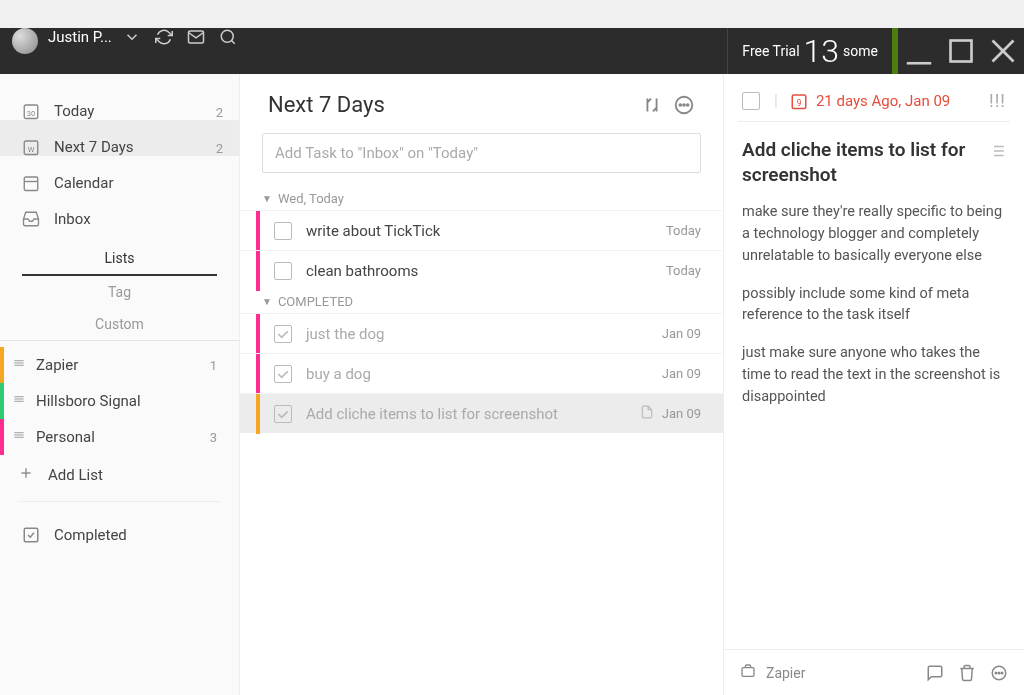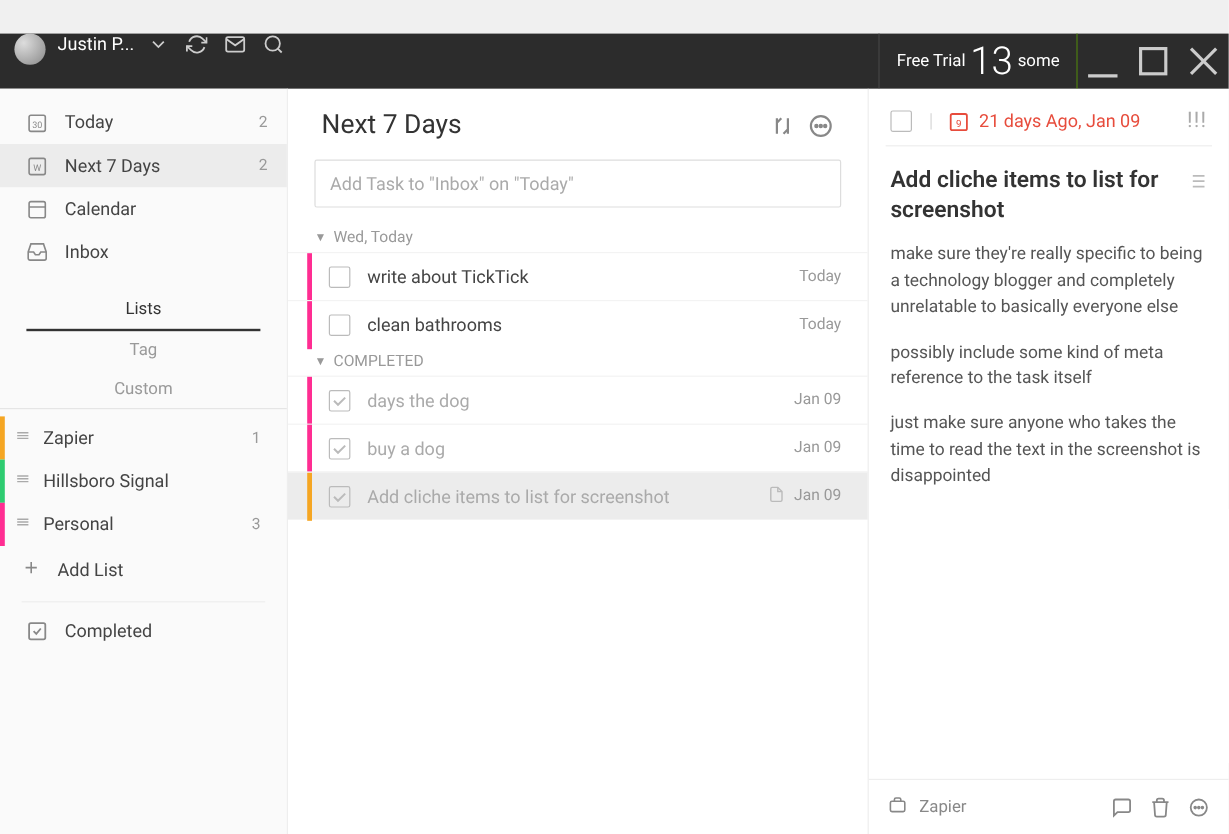--- a/index.html
+++ b/index.html
@@ -4,32 +4,32 @@
 <style>
 * { margin: 0; padding: 0; box-sizing: border-box; font-family: -apple-system, BlinkMacSystemFont, "Segoe UI", Roboto, sans-serif; }
 body { width: 1024px; height: 695px; overflow: hidden; background: #f0f0f0; display: flex; flex-direction: column; }
 
 
 .titlebar { height: 46px; background: #2c2c2c; color: #fff; display: flex; align-items: flex-start; padding: 0 0 0 12px; margin-top: 28px; }
 .avatar { width: 26px; height: 26px; border-radius: 50%; background: radial-gradient(circle at 30% 30%, #ddd, #888); margin-right: 10px; }
 .username { font-size: 15px; margin-right: 4px; }
 .titlebar .ticon { width: 18px; height: 18px; color: #ccc; margin: 0 7px; cursor: pointer; display:flex; align-items:center; justify-content:center;}
 .titlebar-spacer { flex: 1; }
-.trial-box { padding: 0 14px; height: 46px; display: flex; align-items: center; font-size: 14px; color: #fff; border-left: 1px solid #444; border-right: 1px solid #4d7c0f;}
+.trial-box { padding: 0 14px; height: 46px; display: flex; align-items: center; font-size: 14px; color: #fff; border-left: 1px solid #444; border-right: 6px solid #4d7c0f;}
 .trial-big { font-size: 32px; font-weight: 300; margin: 0 4px; }
 .win-btn { width: 42px; height: 46px; display: flex; align-items: center; justify-content: center; color: #ccc; cursor: pointer; }
 
 
 .content { flex: 1; display: flex; background: #fff; }
 .sidebar { width: 240px; background: #fafafa; border-right: 1px solid #eee; display: flex; flex-direction: column; padding-top: 10px; }
 .main { flex: 1; display: flex; flex-direction: column; border-right: 1px solid #eee; }
 .detail { width: 300px; display: flex; flex-direction: column; }
 
 
-.sb-item { height: 36px; display: flex; align-items: center; padding: 0 16px 0 22px; cursor: pointer; color: #444; font-size: 15px; position: relative; }
+.sb-item { height: 36px; display: flex; align-items: flex-end; padding: 0 16px 0 22px; cursor: pointer; color: #444; font-size: 15px; position: relative; }
 .sb-item.active { background: #ececec; }
 .sb-item .sb-icon { width: 18px; height: 18px; margin-right: 14px; color: #888; display:flex; align-items:center; justify-content:center; flex-shrink:0; }
 .sb-item .sb-label { flex: 1; }
 .sb-item .sb-count { color: #999; font-size: 13px; }
 .sb-tabs { display: flex; padding: 6px 22px 0; margin-top: 8px; border-bottom: 1px solid #e5e5e5; flex-direction: column; }
 .sb-tab { flex: 1; text-align: center; padding: 8px 0; color: #999; font-size: 14px; cursor: pointer; }
 .sb-tab.active { color: #333; border-bottom: 2px solid #333; }
 .list-item { height: 36px; display: flex; align-items: center; padding: 0 16px 0 0; cursor: pointer; color: #444; font-size: 15px; position: relative; }
 .list-item .color-bar { width: 4px; height: 36px; margin-right: 8px; }
 .list-item .drag-icon { width: 14px; color: #aaa; margin-right: 10px; }
@@ -272,21 +272,21 @@
           <span class="section-caret">▼</span>
           <span>COMPLETED</span>
         </div>
         <div class="task-row done">
           <span class="task-bar" style="background:#ff2d92"></span>
       <span class="task-check">
             <svg viewBox="0 0 24 24" fill="none" stroke="currentColor" stroke-width="2.5">
               <polyline points="5 12 10 17 19 8"></polyline>
             </svg>
           </span>
-      <span class="task-title">days the dog</span>
+      <span class="task-title">just the dog</span>
 
       <span class="task-date">Jan 09</span>
         </div>
         <div class="task-row done">
           <span class="task-bar" style="background:#ff2d92"></span>
       <span class="task-check">
             <svg viewBox="0 0 24 24" fill="none" stroke="currentColor" stroke-width="2.5">
               <polyline points="5 12 10 17 19 8"></polyline>
             </svg>
           </span>

